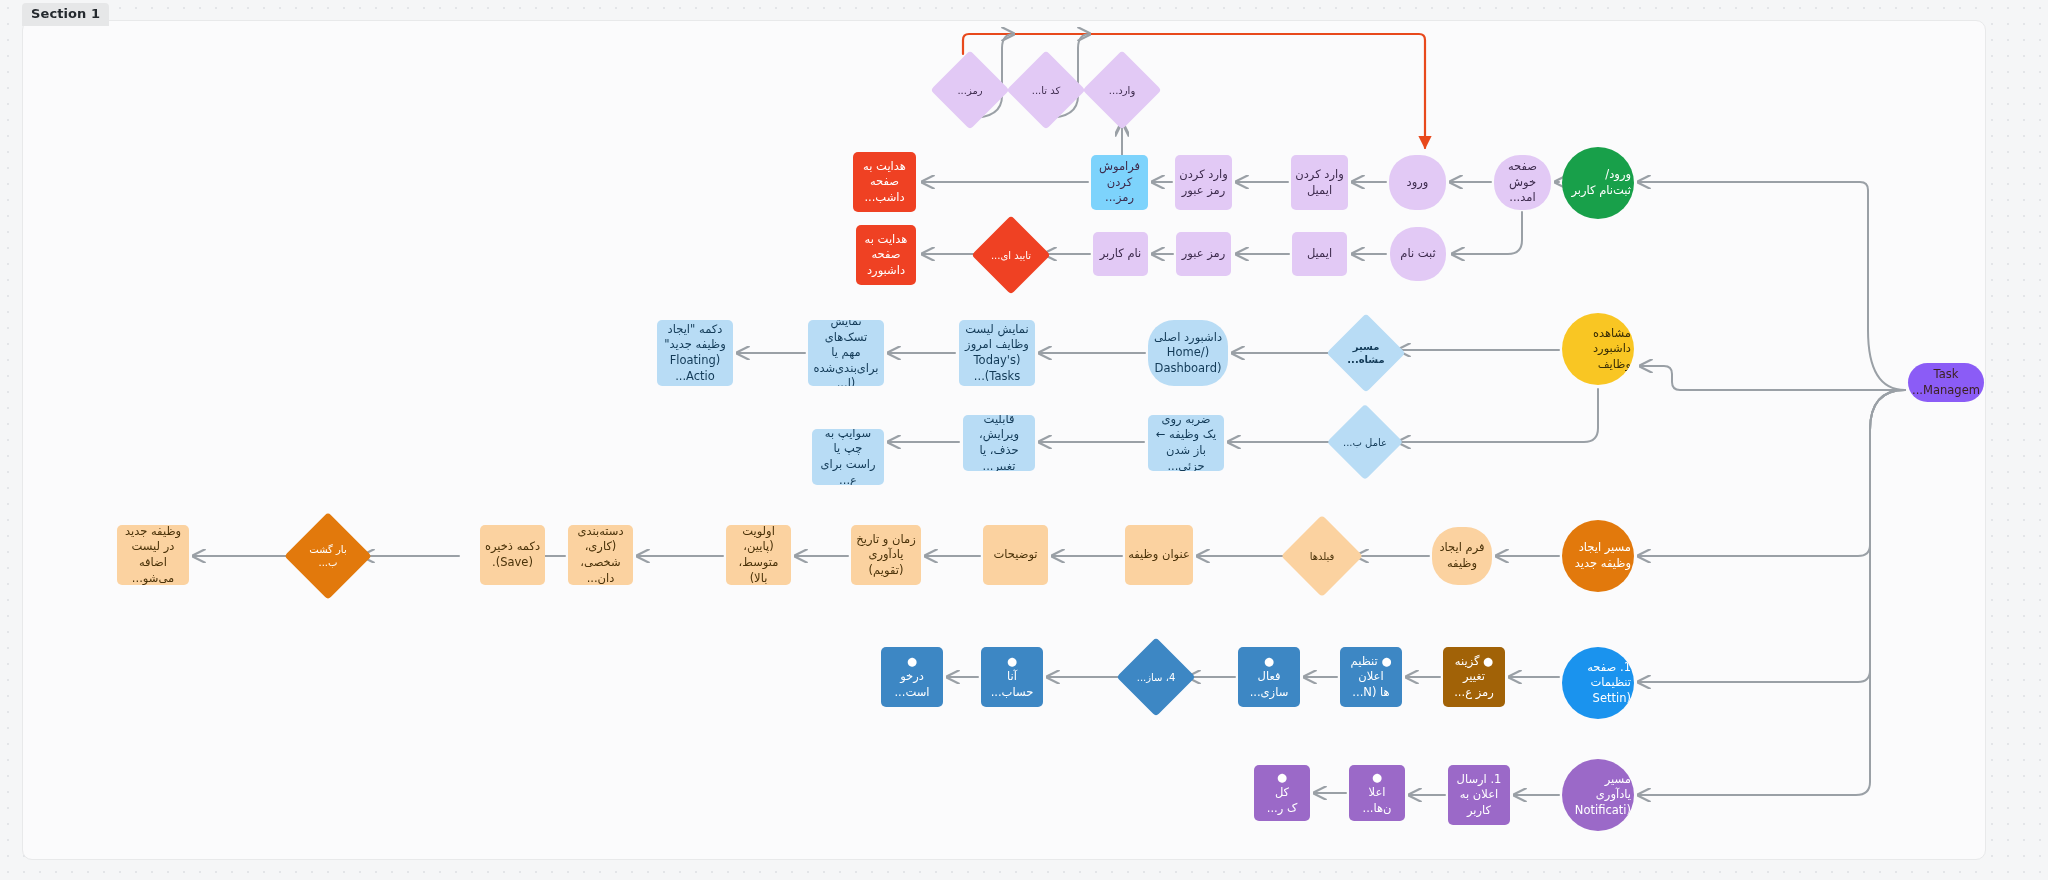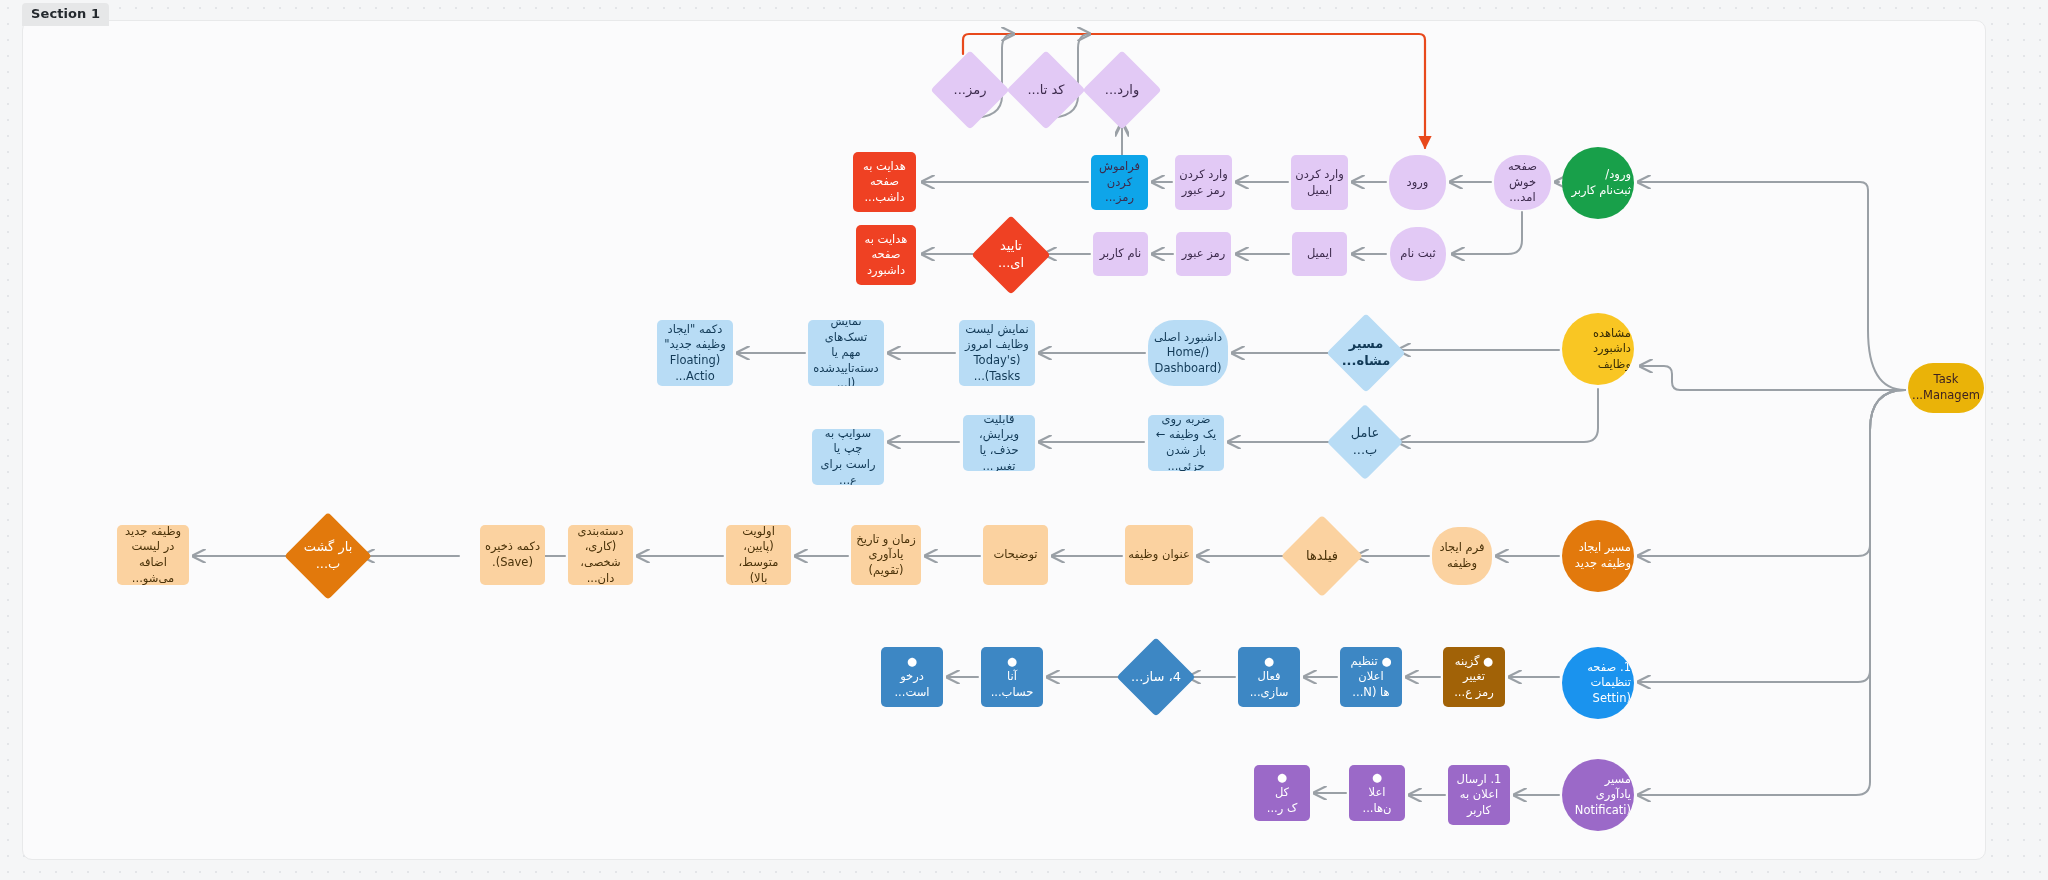--- a/index.html
+++ b/index.html
@@ -68,21 +68,21 @@
   .diamond-shape{
     position:absolute;
     left:0;top:0;right:0;bottom:0;
     transform:rotate(45deg);
     border-radius:4px;
   }
   .diamond-txt{
     position:relative;
     z-index:2;
     text-align:center;
-    font-size:13px;
+    font-size:10px;
     line-height:1.3;
     direction:rtl;
     padding:0 2px;
     overflow:hidden;
     max-height:100%;
   }
 </style>
 </head>
 <body>
 
@@ -163,21 +163,21 @@
       <div class="diamond-txt" style="color: rgb(61, 43, 77);">کد تا...</div>
     </div>
     <div class="diamond-wrap" style="left: 1094px; top: 62px; width: 56px; height: 56px;">
       <div class="diamond-shape" style="background: rgb(226, 201, 245);"></div>
       <div class="diamond-txt" style="color: rgb(61, 43, 77);">وارد...</div>
     </div>
     <div class="node rect" style="left: 853px; top: 152px; width: 63px; height: 60px; background: rgb(239, 65, 35); color: rgb(255, 255, 255);">
       <span class="lbl">هدایت به
 صفحه داشب...</span>
     </div>
-    <div class="node rect" style="left: 1091px; top: 155px; width: 57px; height: 55px; background: #0ea5e9; color: rgb(61, 43, 77);">
+    <div class="node rect" style="left: 1091px; top: 155px; width: 57px; height: 55px; background: #7dd3fc; color: rgb(61, 43, 77);">
       <span class="lbl">فراموش
 کردن رمز...</span>
     </div>
     <div class="node rect" style="left: 1175px; top: 155px; width: 57px; height: 55px; background: rgb(226, 201, 245); color: rgb(61, 43, 77);">
       <span class="lbl">وارد کردن
 رمز عبور</span>
     </div>
     <div class="node rect" style="left: 1291px; top: 155px; width: 57px; height: 55px; background: rgb(226, 201, 245); color: rgb(61, 43, 77);">
       <span class="lbl">وارد کردن
 ایمیل</span>
@@ -215,21 +215,21 @@
       <span class="lbl">ثبت نام</span>
     </div>
     <div class="node rect" style="left: 657px; top: 320px; width: 76px; height: 66px; background: rgb(184, 220, 245); color: rgb(18, 58, 87);">
       <span class="lbl">دکمه "ایجاد
 وظیفه جدید"
 (Floating Actio...</span>
     </div>
     <div class="node rect" style="left: 808px; top: 320px; width: 76px; height: 66px; background: rgb(184, 220, 245); color: rgb(18, 58, 87);">
       <span class="lbl">نمایش تسک‌های
 مهم یا
-دسته‌تایید‌شده (ا...</span>
+برای‌بندی‌شده (ا...</span>
     </div>
     <div class="node rect" style="left: 959px; top: 320px; width: 76px; height: 66px; background: rgb(184, 220, 245); color: rgb(18, 58, 87);">
       <span class="lbl">نمایش لیست
 وظایف امروز
 (Today's Tasks)...</span>
     </div>
     <div class="node stadium" style="left: 1148px; top: 320px; width: 80px; height: 66px; background: rgb(184, 220, 245); color: rgb(18, 58, 87);">
       <span class="lbl">داشبورد اصلی
 (/Home
 (Dashboard</span>
@@ -358,17 +358,17 @@
     <div class="node rect" style="left: 1448px; top: 765px; width: 62px; height: 60px; background: rgb(155, 105, 200); color: rgb(255, 255, 255);">
       <span class="lbl">1. ارسال
 اعلان به
 کاربر</span>
     </div>
     <div class="node round" style="left: 1562px; top: 759px; width: 72px; height: 72px; background: rgb(155, 105, 200); color: rgb(255, 255, 255);">
       <span class="lbl">مسیر
 یادآوری
 (Notificati</span>
     </div>
-    <div class="node stadium" style="left: 1908px; top: 363px; width: 76px; height: 50px; background: #eab308; color: rgb(61, 34, 34); align-items: center;">
+    <div class="node stadium" style="left: 1908px; top: 363px; width: 76px; height: 39px; background: #8b5cf6; color: rgb(61, 34, 34); align-items: center;">
       <span class="lbl">Task
 Managem...</span>
     </div>
   </div>
 
 </body></html>

